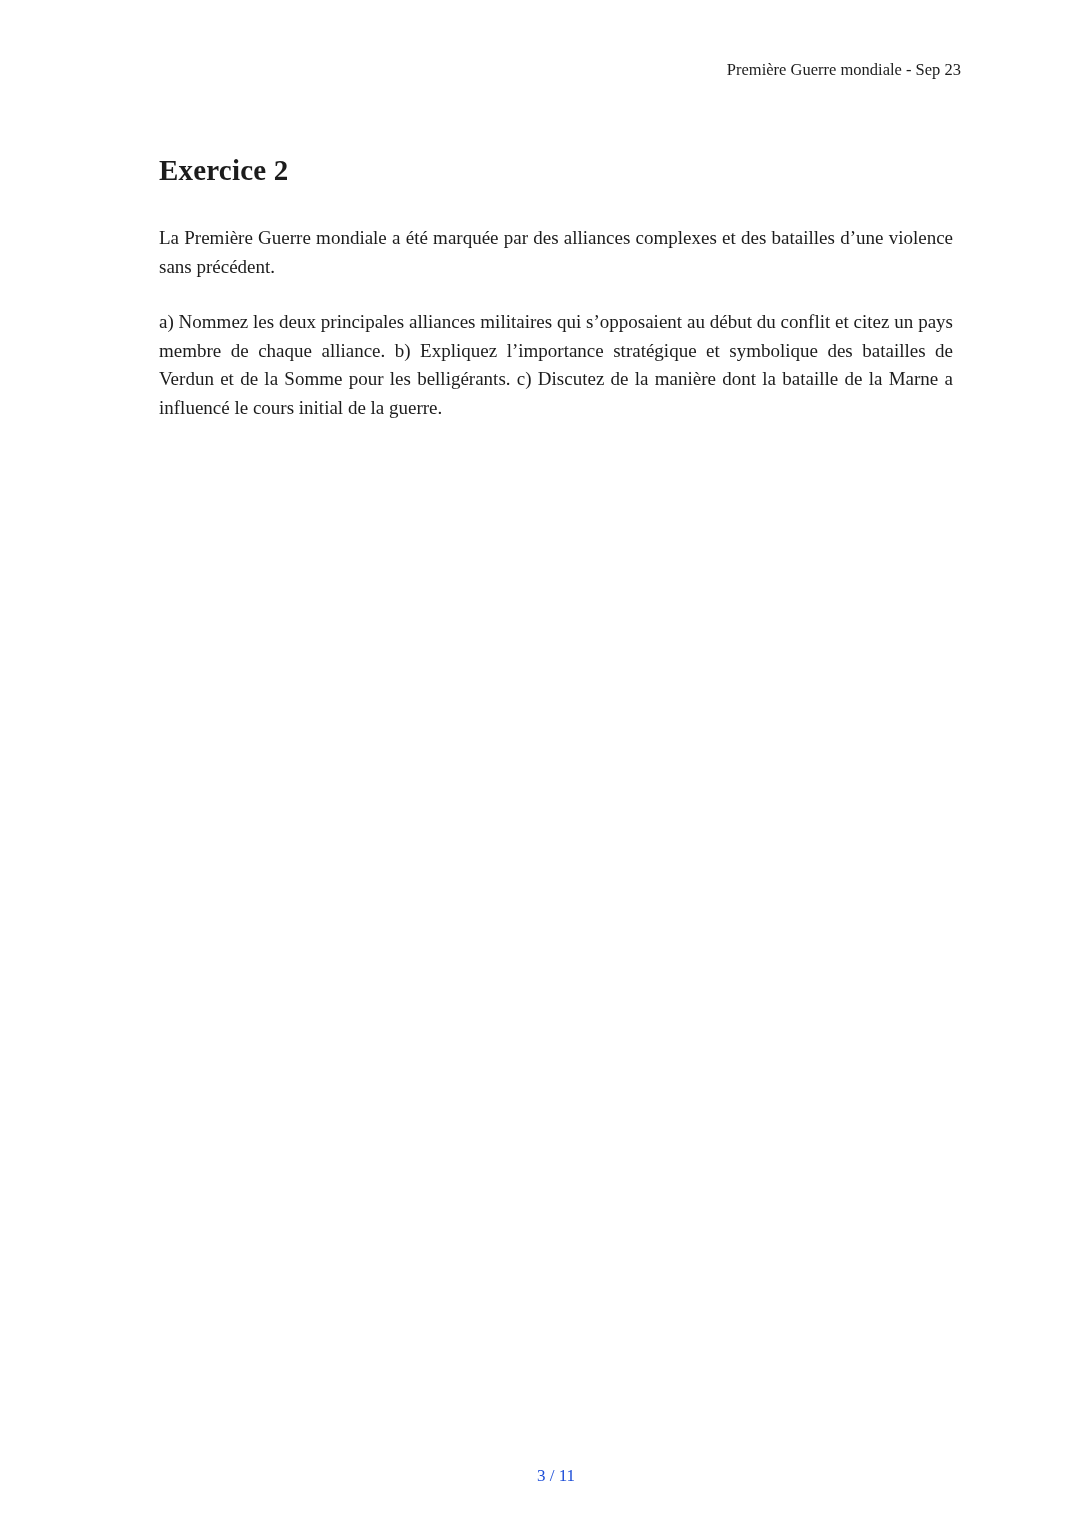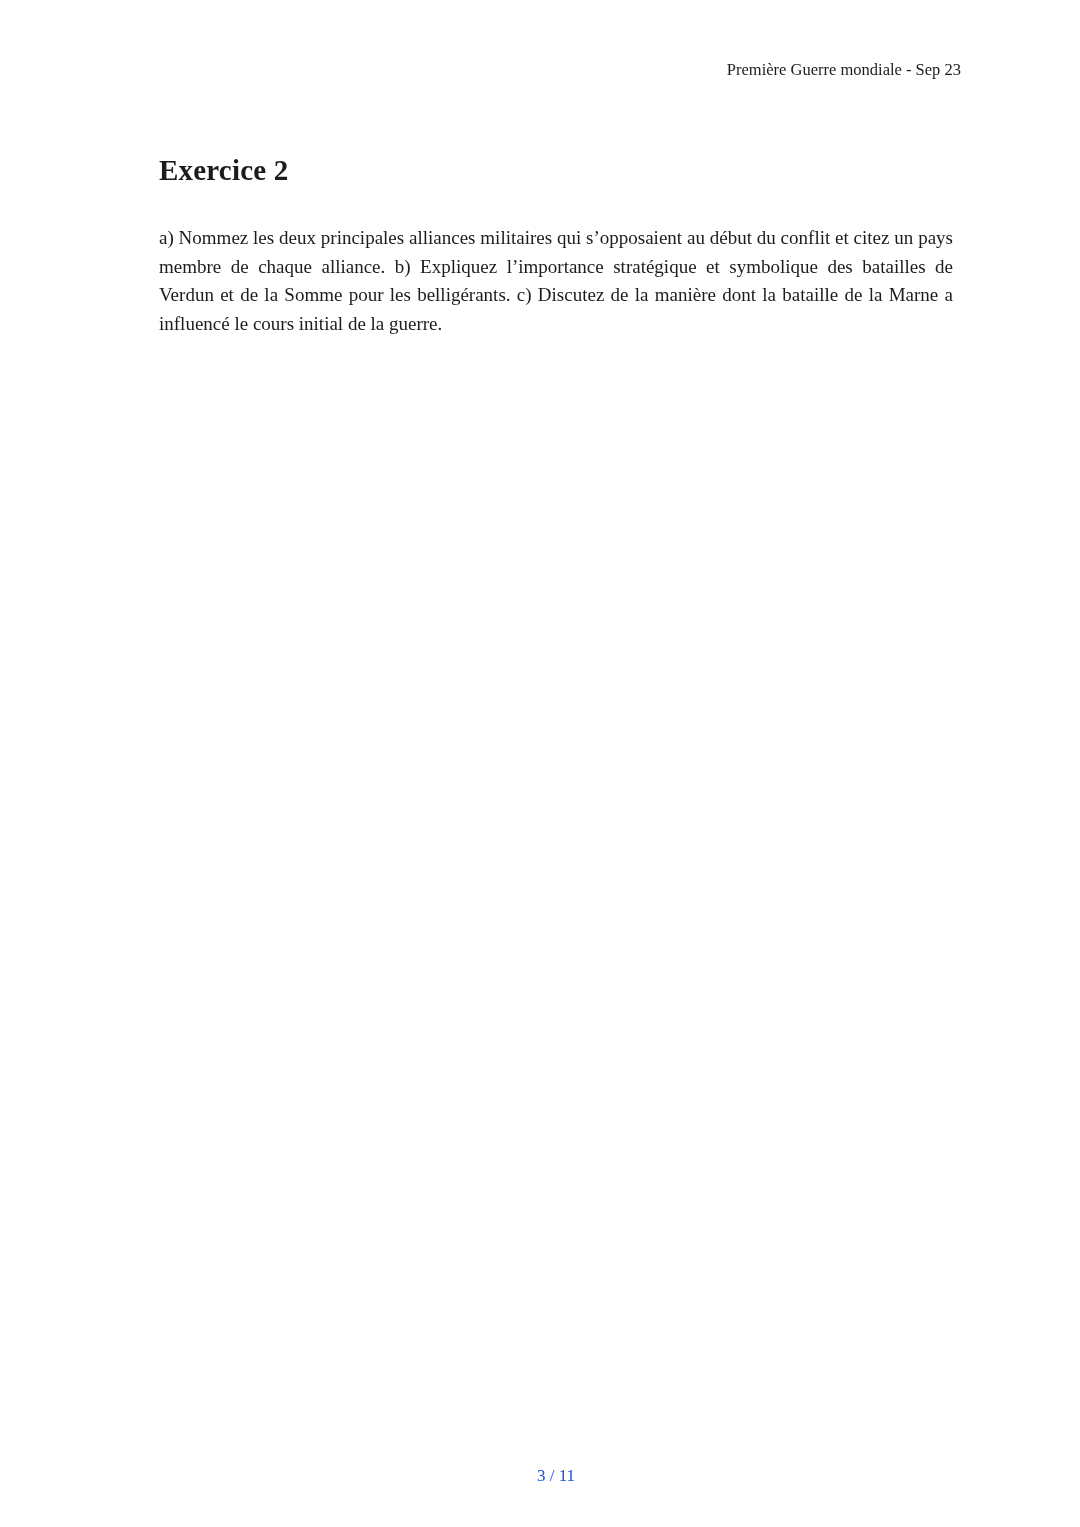--- a/index.html
+++ b/index.html
@@ -57,19 +57,20 @@
 </head>
 <body>
 
 <div class="page">
 
   <div class="page-header">Première Guerre mondiale - Sep 23</div>
 
   <div class="content">
     <div class="exercise-title">Exercice 2</div>
 
+    <p class="body-paragraph">La Première Guerre mondiale a été marquée par des alliances complexes et des batailles d’une violence sans précédent.</p>
 
     <p class="body-paragraph">a) Nommez les deux principales alliances militaires qui s’opposaient au début du conflit et citez un pays membre de chaque alliance. b) Expliquez l’importance stratégique et symbolique des batailles de Verdun et de la Somme pour les belligérants. c) Discutez de la manière dont la bataille de la Marne a influencé le cours initial de la guerre.</p>
   </div>
 
   <div class="page-footer">3 / 11</div>
 
 </div>
 
 </body></html>

